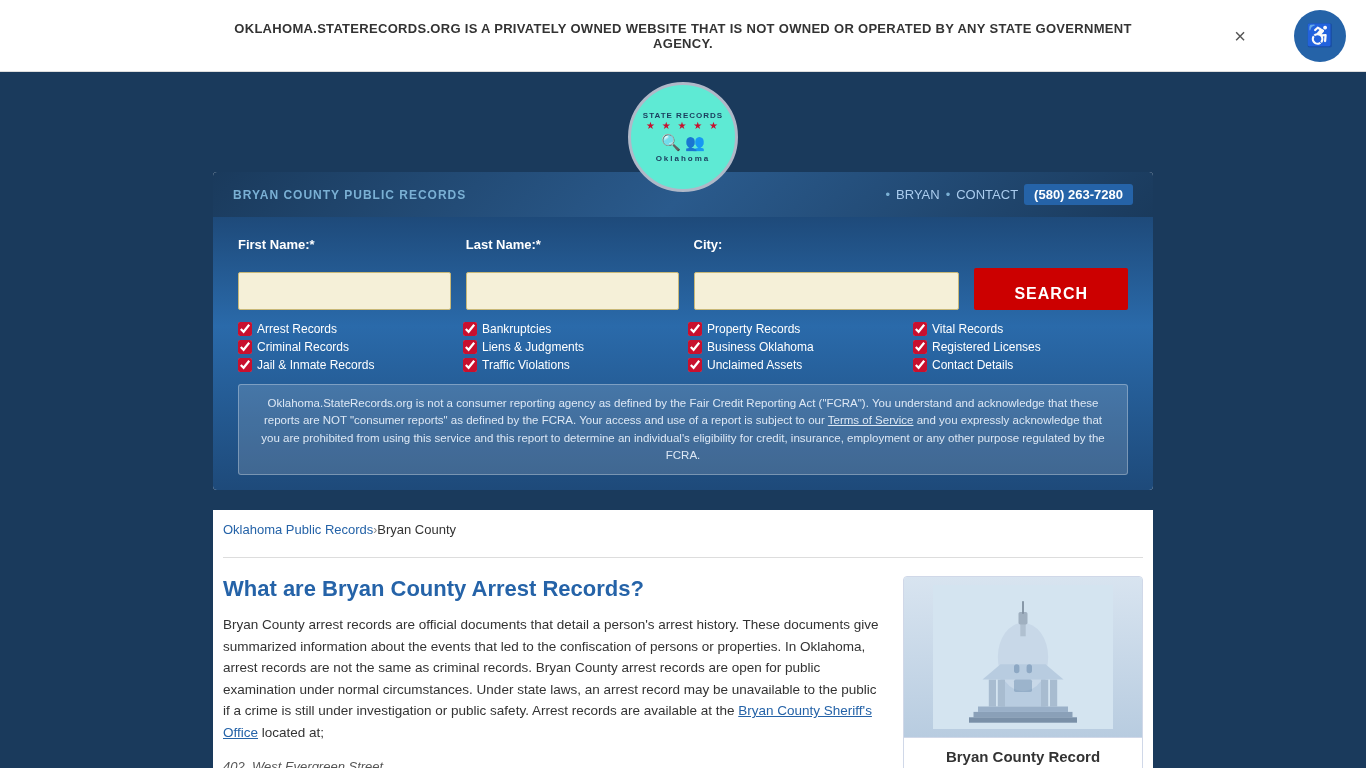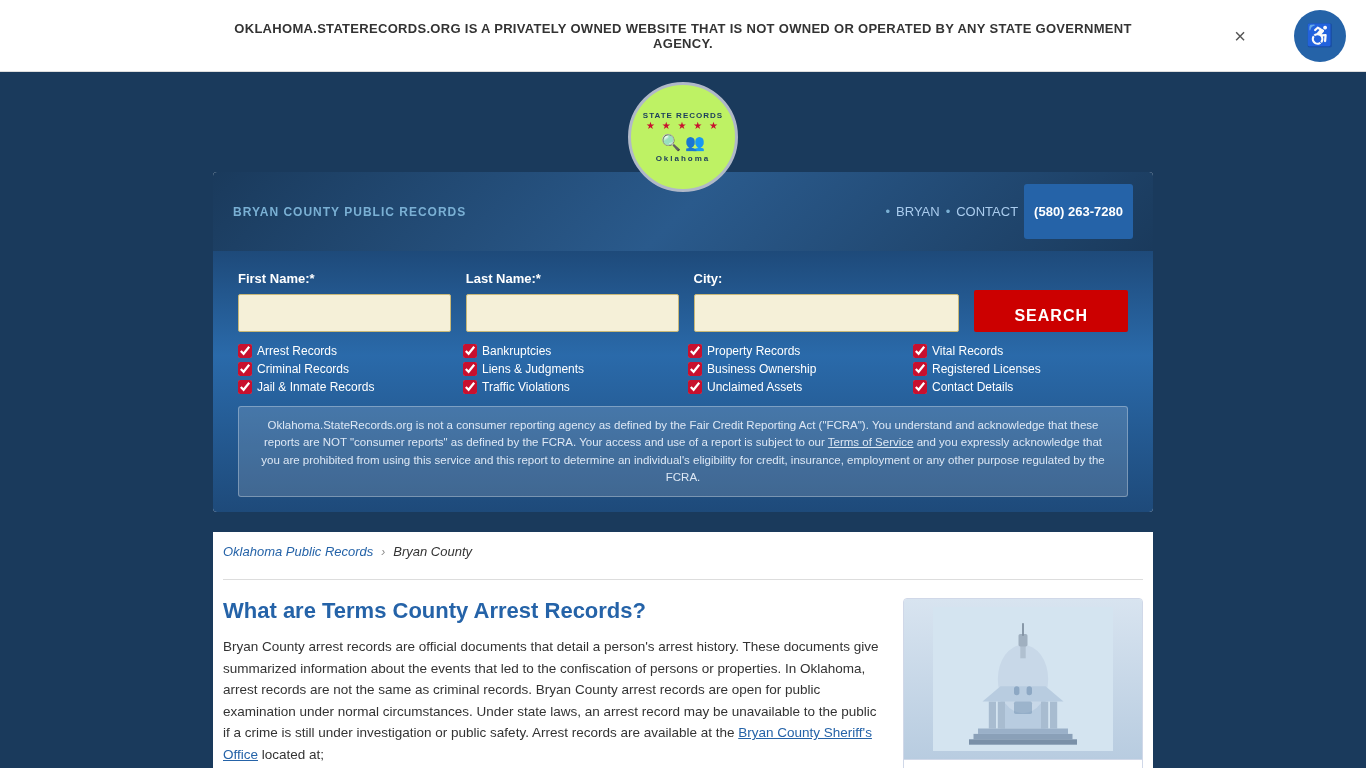--- a/index.html
+++ b/index.html
@@ -82,21 +82,21 @@
       justify-content: center;
       margin-top: 10px;
       margin-bottom: -20px;
       position: relative;
       z-index: 10;
     }
     .logo-circle {
       width: 110px;
       height: 110px;
       border-radius: 50%;
-      background: #bef264;
+      background: #5eead4;
       border: 3px solid #b0b8c8;
       display: flex;
       flex-direction: column;
       align-items: center;
       justify-content: center;
       overflow: hidden;
     }
     .logo-inner {
       text-align: center;
     }
@@ -155,41 +155,41 @@
       font-size: 13px;
     }
     .header-nav a {
       color: #aaccee;
       text-decoration: none;
     }
     .header-nav .bullet { color: #7ab0d4; }
     .phone-badge {
       background: #2563a8;
       color: white;
-      padding: 20px 10px;
+      padding: 3px 10px;
       border-radius: 3px;
       font-size: 13px;
       font-weight: bold;
     }
 
     
     .search-form-area {
       background: linear-gradient(180deg, #1e4a7a 0%, #2a6aaa 40%, #1e4a7a 100%);
       padding: 20px 25px 15px;
     }
     .search-fields-row {
       display: flex;
       gap: 15px;
       margin-bottom: 12px;
       align-items: flex-end;
     }
     .field-group {
       display: flex;
       flex-direction: column;
-      gap: 8px;
+      gap: 20px;
     }
     .field-group.name-field { flex: 1.2; }
     .field-group.city-field { flex: 1.5; }
     .field-label {
       color: white;
       font-size: 13px;
       font-weight: bold;
     }
     .field-input {
       background: #f5f0d8;
@@ -256,23 +256,22 @@
     .white-content {
       background: white;
       margin-top: 10px;
     }
 
     
     .breadcrumb {
       padding: 12px 0;
       display: flex;
       align-items: center;
-      gap: 8px;
+      gap: 0;
       font-size: 13px;
-      font-style: italic;
     }
     .breadcrumb a {
       color: #2563a8;
       text-decoration: none;
     }
     .breadcrumb-sep {
       color: #888;
       font-size: 12px;
     }
     .breadcrumb-current {
@@ -432,21 +431,21 @@
             <div class="checkbox-item">
               <input type="checkbox" checked="" style="">
               <label>Criminal Records</label>
             </div>
             <div class="checkbox-item">
               <input type="checkbox" checked="" style="">
               <label>Liens &amp; Judgments</label>
             </div>
             <div class="checkbox-item">
               <input type="checkbox" checked="" style="">
-              <label>Business Ownership</label>
+              <label>Business Oklahoma</label>
             </div>
             <div class="checkbox-item">
               <input type="checkbox" checked="" style="">
               <label>Registered Licenses</label>
             </div>
             <div class="checkbox-item">
               <input type="checkbox" checked="" style="">
               <label>Jail &amp; Inmate Records</label>
             </div>
             <div class="checkbox-item">
@@ -476,21 +475,21 @@
           <a href="#">Oklahoma Public Records</a>
           <span class="breadcrumb-sep">›</span>
           <span class="breadcrumb-current">Bryan County</span>
         </nav>
 
         <hr class="separator">
 
         <div class="article-area">
 
           <div class="article-main">
-            <h1 class="article-title">What are Terms County Arrest Records?</h1>
+            <h1 class="article-title">What are Bryan County Arrest Records?</h1>
             <div class="article-body">
               <p>
                 <span>Bryan County arrest records are official documents that detail a person's arrest history. These documents give summarized information about the events that led to the confiscation of persons or properties. In Oklahoma, arrest records are not the same as criminal records. Bryan County arrest records are open for public examination under normal circumstances. Under state laws, an arrest record may be unavailable to the public if a crime is still under investigation or public safety. Arrest records are available at the</span>
                 <a href="#">Bryan County Sheriff's Office</a>
                 <span> located at;</span>
               </p>
               <div class="address-block">
                 <div>402, West Evergreen Street</div>
                 <div>Durant, OK, 74701</div>
 

